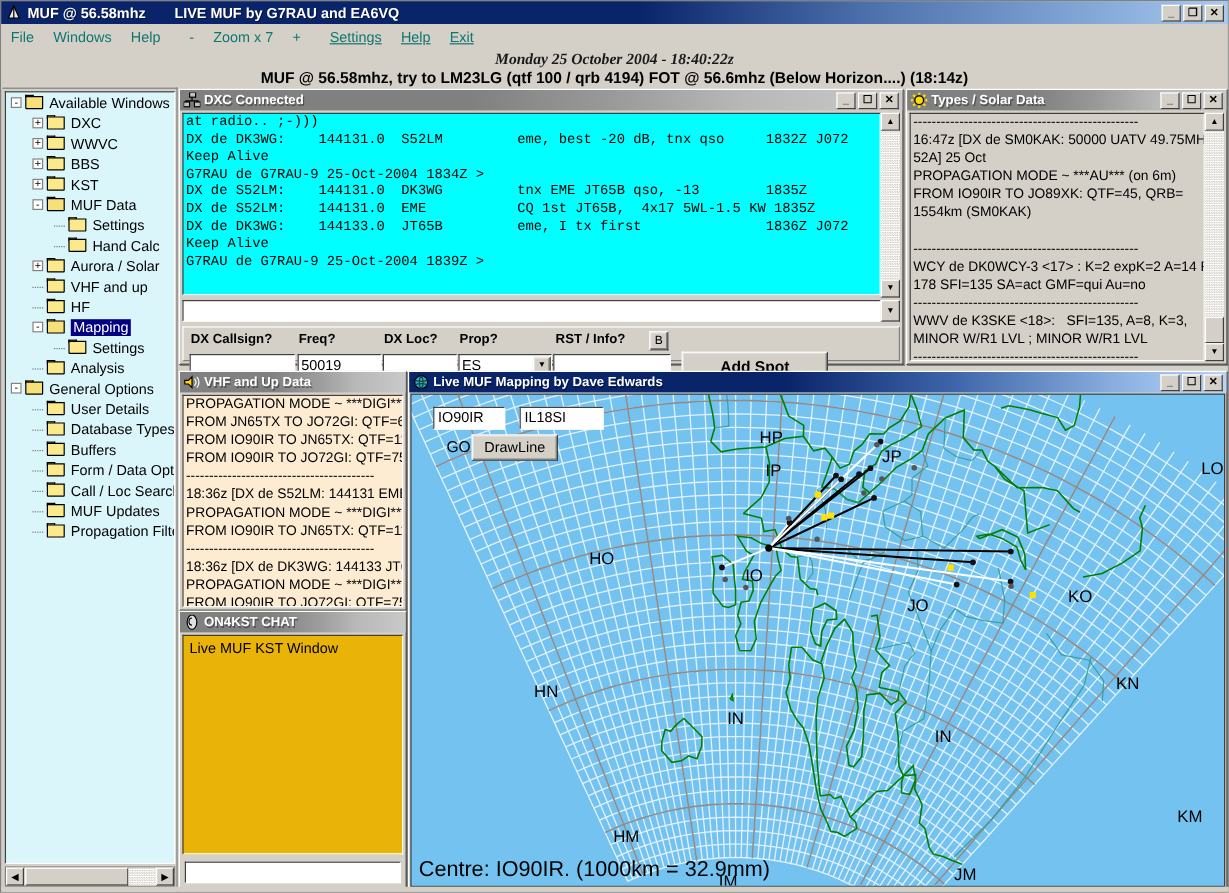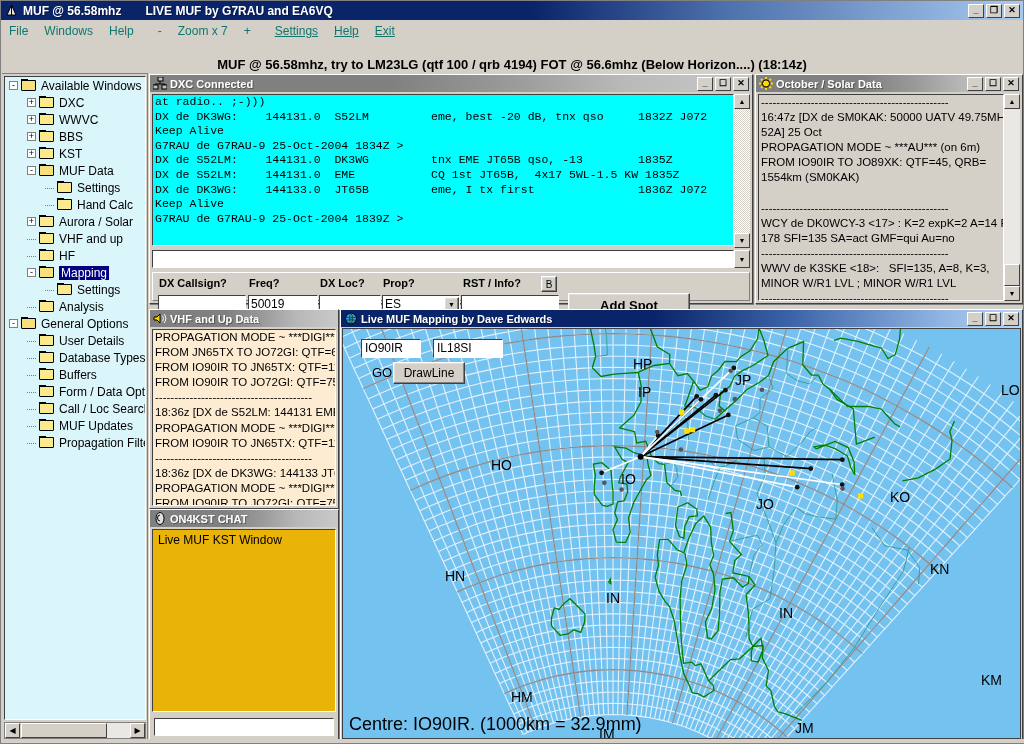--- a/index.html
+++ b/index.html
@@ -229,20 +229,21 @@
     <span class="mi">Help</span>
     <span class="mi sp">-</span>
     <span class="mi">Zoom x 7</span>
     <span class="mi">+</span>
     <span class="mi sp und">Settings</span>
     <span class="mi und">Help</span>
     <span class="mi und">Exit</span>
   </div>
 
   <div class="infoarea">
+    <div class="info-date">Monday 25 October 2004 - 18:40:22z</div>
     <div class="info-muf">MUF @ 56.58mhz, try to LM23LG (qtf 100 / qrb 4194)    FOT @ 56.6mhz  (Below Horizon....)   (18:14z)</div>
   </div>
 
   <div class="workspace">
 
     <div class="sidebar">
       <div class="tree" id="tree">
           <div class="tnode" style="padding-left: 4px;">
             <span class="exp">-</span>
             <span class="folder open">
@@ -491,21 +492,21 @@
     <div class="win win-outer" id="aurora">
       <div class="win-tb">
         <span class="ico">
           <svg width="14" height="13" viewBox="0 0 14 13">
               <circle cx="7" cy="6.5" r="3.6" fill="#ffd800" stroke="#000"></circle>
               <g stroke="#ffd800" stroke-width="2">
                 <path d="M7 0v2M7 11v2M0 6.5h2M12 6.5h2M2 2l1.5 1.5M10.5 9.5L12 11M12 2l-1.5 1.5M3.5 9.5L2 11"></path>
               </g>
             </svg>
         </span>
-        <span class="t">October / Solar Data</span>
+        <span class="t">Types / Solar Data</span>
         <span class="tb-spacer"></span>
         <span class="tb-btns">
           <span class="tb-btn">
               <span>_</span>
             </span>
           <span class="tb-btn">
               <span>☐</span>
             </span>
           <span class="tb-btn">
               <span>✕</span>

